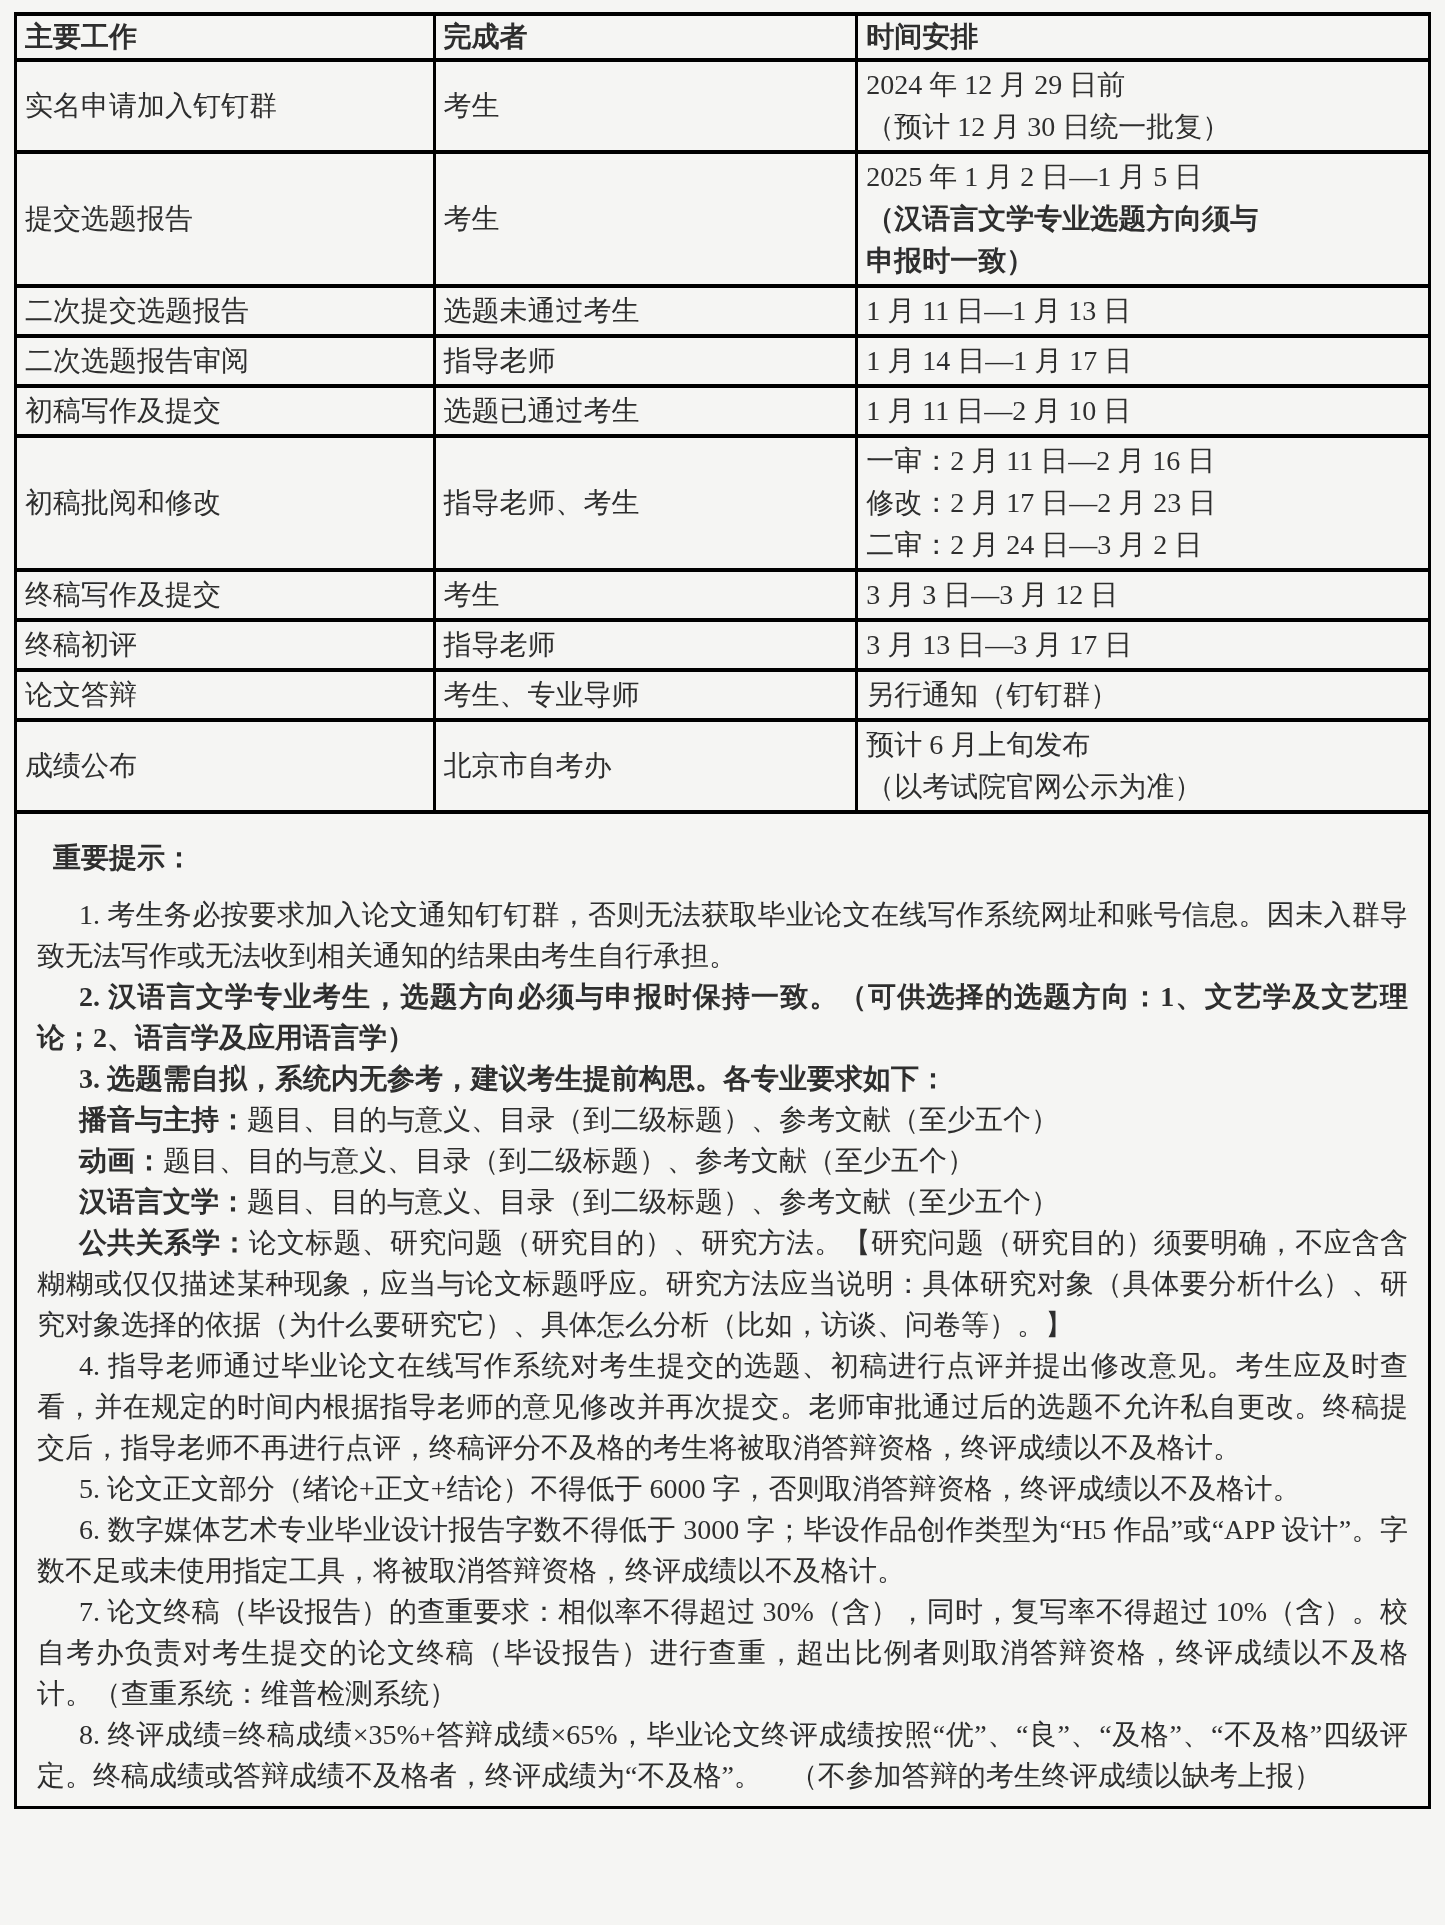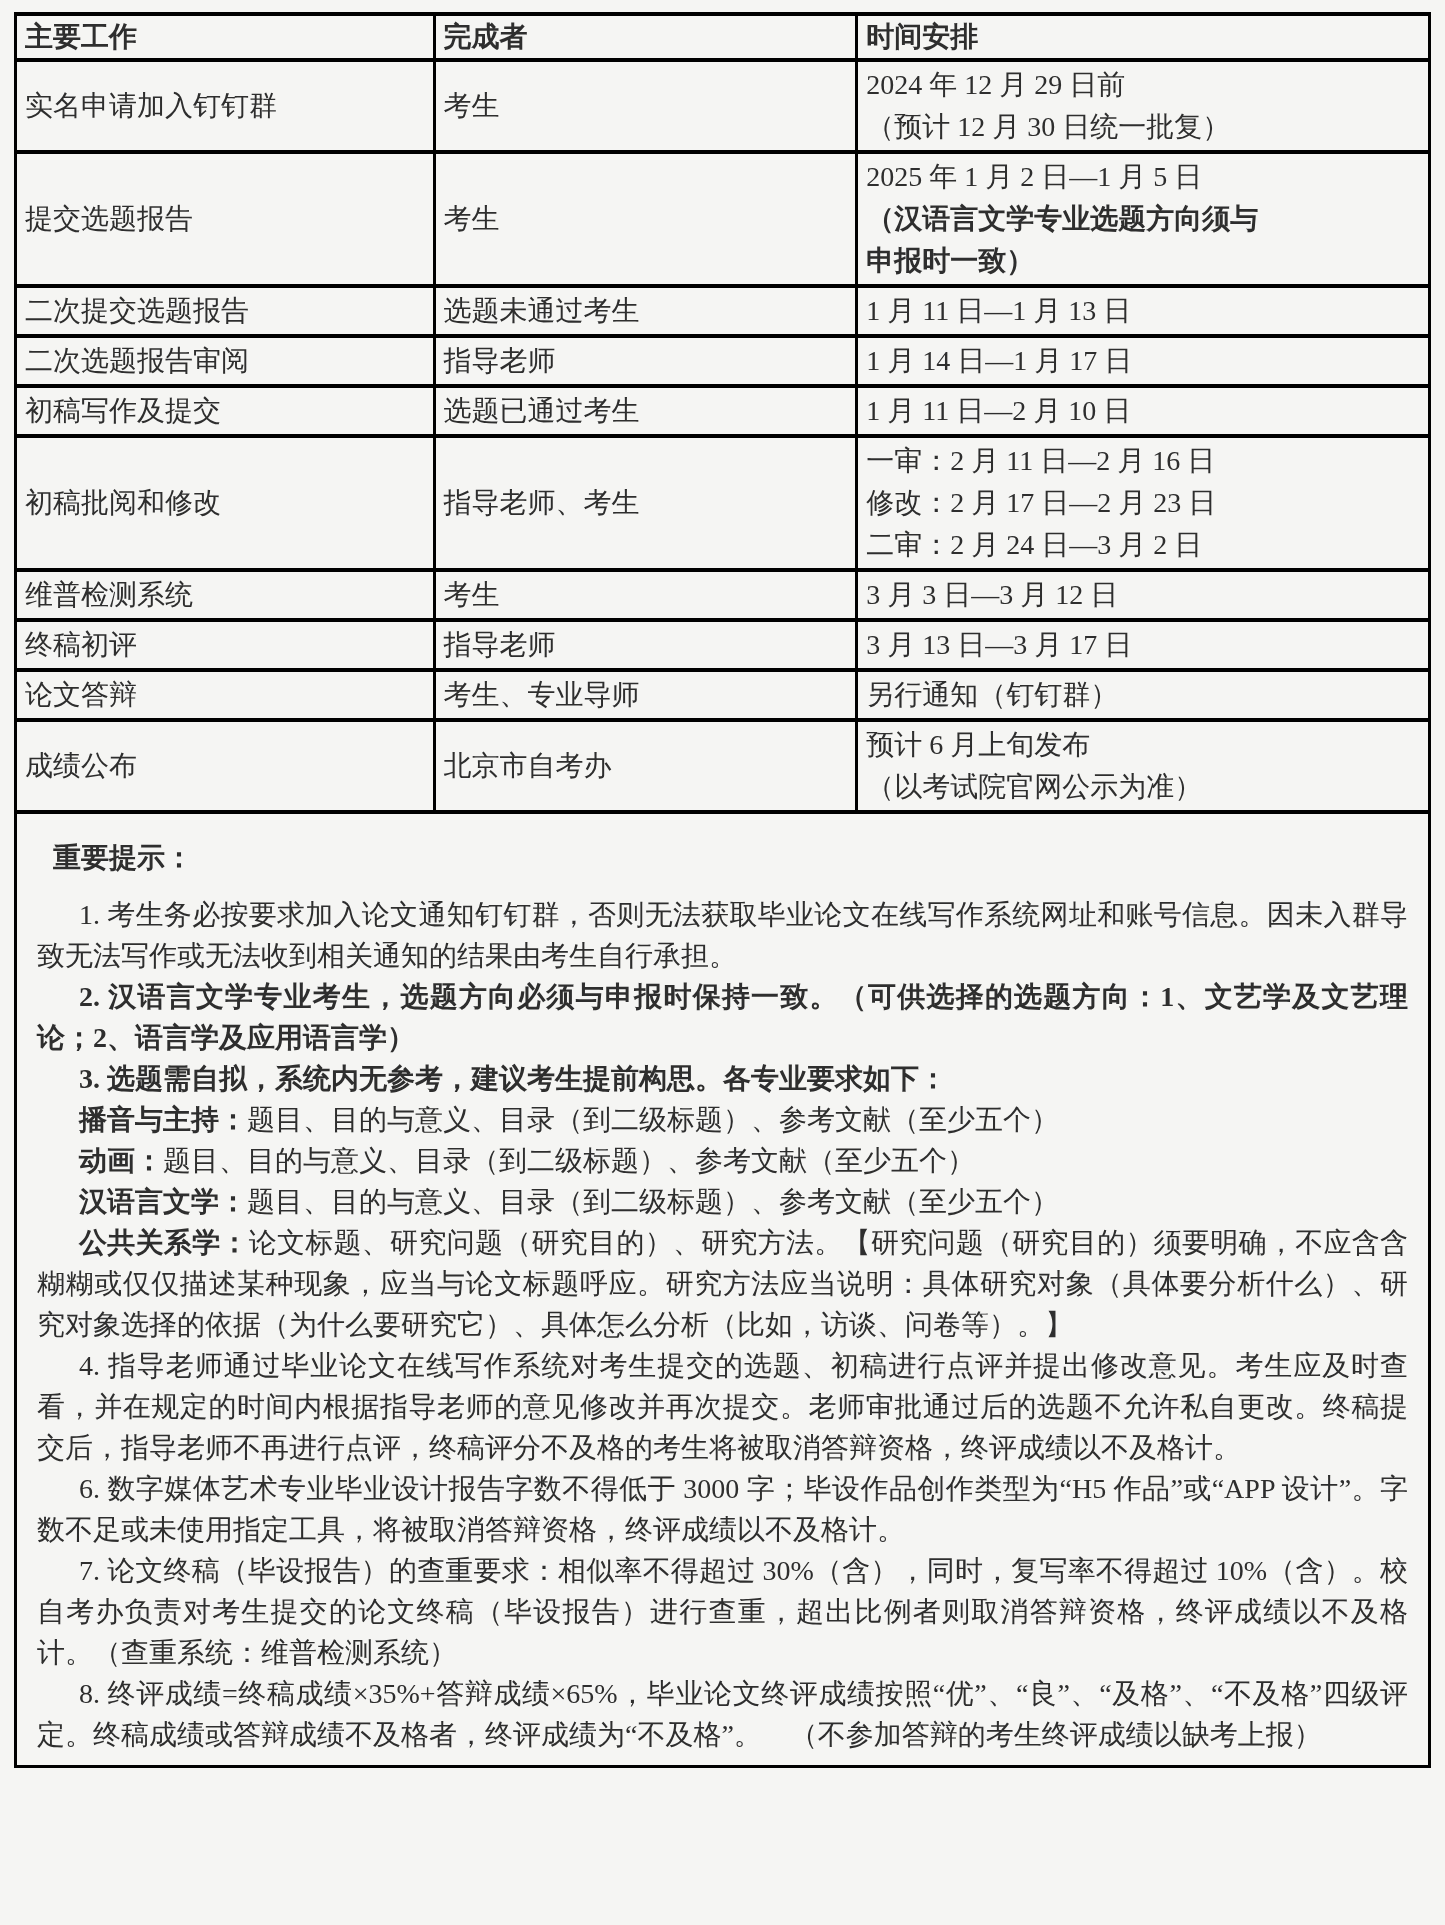--- a/index.html
+++ b/index.html
@@ -119,21 +119,21 @@
         <tr>
           <td class="cell-single">初稿批阅和修改</td>
           <td class="cell-single">指导老师、考生</td>
           <td>
             <div class="tl">一审：2 月 11 日—2 月 16 日</div>
             <div class="tl">修改：2 月 17 日—2 月 23 日</div>
             <div class="tl">二审：2 月 24 日—3 月 2 日</div>
           </td>
         </tr>
         <tr>
-          <td class="cell-single">维普检测系统</td>
+          <td class="cell-single">终稿写作及提交</td>
           <td class="cell-single">考生</td>
           <td>
             <div class="tl">3 月 3 日—3 月 12 日</div>
           </td>
         </tr>
         <tr>
           <td class="cell-single">终稿初评</td>
           <td class="cell-single">指导老师</td>
           <td>
             <div class="tl">3 月 13 日—3 月 17 日</div>
@@ -161,18 +161,19 @@
     <p class="note-title">重要提示：</p>
     <div id="notes-list">
         <p class="note"><span>1. 考生务必按要求加入论文通知钉钉群，否则无法获取毕业论文在线写作系统网址和账号信息。因未入群导致无法写作或无法收到相关通知的结果由考生自行承担。</span></p>
         <p class="note"><span class="b">2. 汉语言文学专业考生，选题方向必须与申报时保持一致。（可供选择的选题方向：1、文艺学及文艺理论；2、语言学及应用语言学）</span></p>
         <p class="note"><span class="b">3. 选题需自拟，系统内无参考，建议考生提前构思。各专业要求如下：</span></p>
         <p class="note"><span class="b">播音与主持：</span><span>题目、目的与意义、目录（到二级标题）、参考文献（至少五个）</span></p>
         <p class="note"><span class="b">动画：</span><span>题目、目的与意义、目录（到二级标题）、参考文献（至少五个）</span></p>
         <p class="note"><span class="b">汉语言文学：</span><span>题目、目的与意义、目录（到二级标题）、参考文献（至少五个）</span></p>
         <p class="note"><span class="b">公共关系学：</span><span>论文标题、研究问题（研究目的）、研究方法。【研究问题（研究目的）须要明确，不应含含糊糊或仅仅描述某种现象，应当与论文标题呼应。研究方法应当说明：具体研究对象（具体要分析什么）、研究对象选择的依据（为什么要研究它）、具体怎么分析（比如，访谈、问卷等）。】</span></p>
         <p class="note"><span>4. 指导老师通过毕业论文在线写作系统对考生提交的选题、初稿进行点评并提出修改意见。考生应及时查看，并在规定的时间内根据指导老师的意见修改并再次提交。老师审批通过后的选题不允许私自更改。终稿提交后，指导老师不再进行点评，终稿评分不及格的考生将被取消答辩资格，终评成绩以不及格计。</span></p>
+        <p class="note"><span>5. 论文正文部分（绪论+正文+结论）不得低于 6000 字，否则取消答辩资格，终评成绩以不及格计。</span></p>
         <p class="note"><span>6. 数字媒体艺术专业毕业设计报告字数不得低于 3000 字；毕设作品创作类型为“H5 作品”或“APP 设计”。字数不足或未使用指定工具，将被取消答辩资格，终评成绩以不及格计。</span></p>
         <p class="note"><span>7. 论文终稿（毕设报告）的查重要求：相似率不得超过 30%（含），同时，复写率不得超过 10%（含）。校自考办负责对考生提交的论文终稿（毕设报告）进行查重，超出比例者则取消答辩资格，终评成绩以不及格计。（查重系统：维普检测系统）</span></p>
         <p class="note"><span>8. 终评成绩=终稿成绩×35%+答辩成绩×65%，毕业论文终评成绩按照“优”、“良”、“及格”、“不及格”四级评定。终稿成绩或答辩成绩不及格者，终评成绩为“不及格”。　（不参加答辩的考生终评成绩以缺考上报）</span></p>
       </div>
   </div>
 </div>
 
 </body></html>

